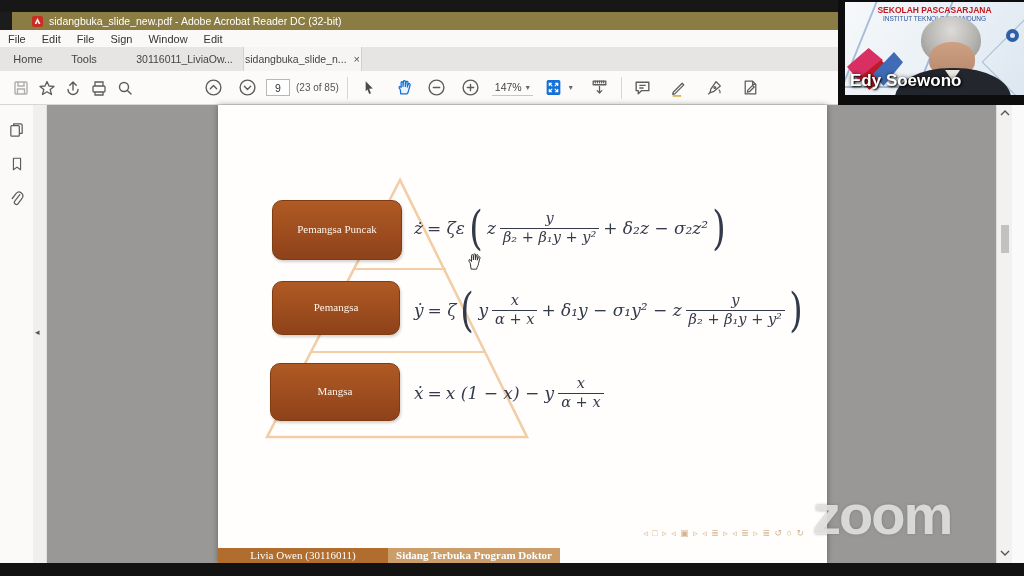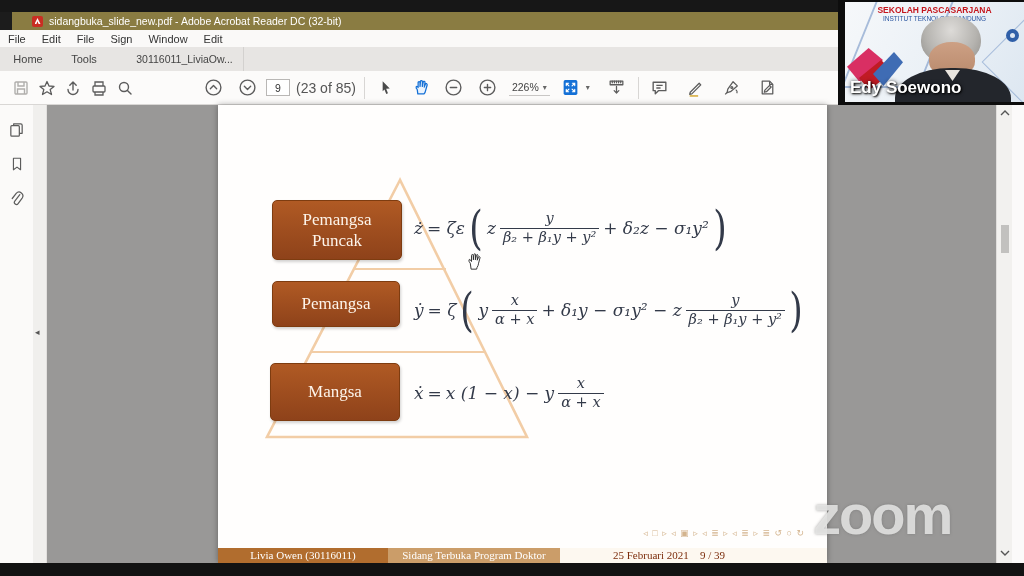--- a/index.html
+++ b/index.html
@@ -26,21 +26,21 @@
   .tab.doc.active{background:#f6f5f3;}
   .tab .x{margin-left:7px;color:#555;font-size:11px;}
 
   
   .toolbar{position:absolute;left:0;top:71px;width:1024px;height:34px;background:#fcfbfa;
            border-bottom:1px solid #d9d7d5;display:flex;align-items:center;}
   .tb{width:26px;height:26px;display:flex;align-items:center;justify-content:center;flex:0 0 auto;}
   .tbdiv{width:1px;height:22px;background:#d8d6d4;margin:0 8px;flex:0 0 auto;}
   .pagebox{width:24px;height:17px;border:1px solid #b9b7b5;background:#fff;font-size:10.5px;color:#333;
            display:flex;align-items:center;justify-content:center;margin:0 6px;}
-  .pageinfo{font-size:14px;color:#555;white-space:nowrap;}
+  .pageinfo{font-size:10px;color:#555;white-space:nowrap;}
   .zoomctl{font-size:10.5px;color:#444;display:flex;align-items:center;gap:4px;margin:0 8px;
            border-bottom:1px solid #c9c7c5;padding:2px 3px;}
   .caret{font-size:8px;color:#666;}
 
   
   .left-rail{position:absolute;left:0;top:105px;width:33px;height:458px;background:#fbfaf9;
              display:flex;flex-direction:column;align-items:center;padding-top:16px;gap:18px;}
   .rail-divider{position:absolute;left:33px;top:105px;width:14px;height:458px;background:#f0efed;
              border-right:1px solid #e2e0de;}
   .collapse{position:absolute;left:2px;top:222px;font-size:9px;color:#555;}
@@ -50,26 +50,26 @@
   .sb-up{position:absolute;left:0;top:4px;width:16px;text-align:center;font-size:8px;color:#555;}
   .sb-dn{position:absolute;left:0;bottom:6px;width:16px;text-align:center;font-size:8px;color:#555;}
   .sb-thumb{position:absolute;left:4px;top:120px;width:8px;height:28px;background:#c2c1bf;}
   .right-strip{position:absolute;left:1012px;top:105px;width:12px;height:458px;background:#fbfafa;}
 
   
   .page{position:absolute;left:218px;top:105px;width:609px;height:458px;background:#fffefd;
         box-shadow:0 0 6px rgba(0,0,0,.35);}
   .pyr{position:absolute;left:0;top:0;z-index:1;}
   .pbox{position:absolute;z-index:3;background:linear-gradient(#b05a24,#8e421a);
-        border:1px solid #7e3c10;border-radius:5px;color:#fdf4ea;
-        font-family:"Liberation Serif",serif;font-size:17px;line-height:1.25;
+        border:1px solid #7e3c10;border-radius:10px;color:#fdf4ea;
+        font-family:"Liberation Serif",serif;font-size:11px;line-height:1.25;
         display:flex;align-items:center;justify-content:center;text-align:center;
         box-shadow:1px 2px 3px rgba(0,0,0,.18);padding:2px 10px;}
   .box1{left:54px;top:95px;width:130px;height:60px;}
-  .box2{left:54px;top:176px;width:128px;height:46px;}
+  .box2{left:54px;top:176px;width:128px;height:54px;}
   .box3{left:52px;top:258px;width:130px;height:58px;}
 
   .eq{position:absolute;z-index:2;display:flex;align-items:center;color:#333a49;
       font-family:"DejaVu Serif",serif;font-style:italic;font-size:17px;white-space:nowrap;}
   .eq .sp{margin:0 2px;}
   .frac{display:inline-flex;flex-direction:column;align-items:center;font-size:14.5px;
         line-height:1.2;margin:0 2px;vertical-align:middle;}
   .frac .den{border-top:1.4px solid #333a49;padding:0 3px;}
   .paren{font-size:46px;font-style:normal;line-height:0;transform:scaleX(.75);margin:0 0;padding:0;}
   .eq1{left:194px;top:92px;height:62px;}
@@ -79,36 +79,36 @@
   .caption{position:absolute;left:0;top:362px;width:609px;text-align:center;z-index:2;
            font-family:"Liberation Serif",serif;font-size:17px;color:#1e1e1e;}
   .caption .var{font-family:"DejaVu Serif",serif;font-style:italic;}
 
   .navsym{position:absolute;right:22px;top:423px;font-size:9px;color:#c9a273;opacity:.8;
           letter-spacing:1px;z-index:2;}
 
   .sfooter{position:absolute;left:0;top:443px;width:609px;height:15px;display:flex;z-index:3;
            font-family:"Liberation Serif",serif;font-size:11px;line-height:15px;}
   .sf-author{width:170px;background:#b16d2e;color:#fff;text-align:center;}
-  .sf-event{width:172px;background:#cb9d69;color:#fff;text-align:center;}
+  .sf-event{width:172px;background:#cb9d69;color:#fff;text-align:center;font-weight:bold;}
   .sf-right{flex:1;background:#fdf8f0;color:#7c2d0c;position:relative;}
   .sf-date{position:absolute;left:53px;}
   .sf-page{position:absolute;left:140px;}
 
   .bottom-black{position:absolute;left:0;top:563px;width:1024px;height:13px;background:#121212;}
 
   .watermark{position:absolute;left:813px;top:487px;z-index:4;font-family:"Liberation Sans",sans-serif;
              font-weight:bold;font-size:56px;line-height:1;letter-spacing:-2px;
              color:rgba(232,232,230,.85);text-shadow:0 0 3px rgba(110,110,110,.6);}
 
   .cursor-hand{position:absolute;left:466px;top:252px;z-index:9;}
 
   
   .webcam{position:absolute;left:838px;top:0;width:186px;height:105px;background:#0d0d0d;
-          padding:2px 0 3px 7px;z-index:10;}
+          padding:2px 0 10px 7px;z-index:10;}
   .cam-view{position:relative;width:100%;height:100%;overflow:hidden;
             background:linear-gradient(120deg,#f6f8fa 0%,#eaf0f6 55%,#dde7f1 100%);}
   .frame1{position:absolute;left:16px;top:-14px;width:78px;height:100px;
           border:2px solid rgba(92,130,188,.5);transform:skewX(-22deg);}
   .frame2{position:absolute;right:-30px;top:30px;width:60px;height:60px;
           border:1px solid rgba(92,130,188,.45);transform:rotate(45deg);}
   .org1{position:absolute;left:0;top:3px;width:100%;text-align:center;color:#c5161d;
         font-weight:bold;font-size:8.5px;white-space:nowrap;z-index:2;}
   .org2{position:absolute;left:0;top:13px;width:100%;text-align:center;color:#2a55a0;
         font-size:6.5px;white-space:nowrap;z-index:2;}
@@ -158,20 +158,24 @@
     <span>Edit</span>
   </div>
 
   <div class="tabbar">
     <div class="tab simple">Home</div>
     <div class="tab simple">Tools</div>
     <div style="width:14px;"></div>
     <div class="tab doc">
       <span>30116011_LiviaOw...</span>
     </div>
+    <div class="tab doc active">
+      <span>sidangbuka_slide_n...</span>
+      <span class="x">×</span>
+    </div>
   </div>
 
   <div class="toolbar">
     <div style="width:8px;"></div>
     <div class="tb">
       <svg class="ic" width="18" height="18" viewBox="0 0 18 18" fill="none" stroke="#b0aeac" stroke-width="1.4">
           <rect x="3" y="3" width="12" height="12" rx="1"></rect>
           <path d="M6 3v4h6V3M5.5 15v-5h7v5"></path>
         </svg>
     </div>
@@ -238,21 +242,21 @@
         </svg>
     </div>
     <div style="width:8px;"></div>
     <div class="tb">
       <svg class="ic" width="19" height="19" viewBox="0 0 18 18" fill="none" stroke="#5c5c5c" stroke-width="1.3" stroke-linecap="round">
           <circle cx="9" cy="9" r="7"></circle>
           <path d="M6 9h6M9 6v6"></path>
         </svg>
     </div>
     <div class="zoomctl">
-      <span>226%</span>
+      <span>147%</span>
       <span class="caret">▾</span>
     </div>
     <div class="tb">
       <svg class="ic" width="19" height="19" viewBox="0 0 18 18">
           <rect x="2.5" y="2" width="13" height="14" rx="1.5" fill="#1470d6"></rect>
           <g stroke="#fff" stroke-width="1.1" fill="none" stroke-linecap="round">
             <path d="M7.5 7.5 L5 5 M5 7.2V5h2.2M10.5 7.5 L13 5 M10.8 5H13v2.2M7.5 10.5 L5 13 M5 10.8V13h2.2M10.5 10.5 L13 13 M10.8 13H13v-2.2"></path>
           </g>
         </svg>
     </div>
@@ -336,21 +340,21 @@
 
     <div class="eq eq1">
       <span class="sp">ż</span>
       <span class="sp">= ζε</span>
       <span class="paren">(</span>
       <span class="sp">z</span>
       <span class="frac">
         <span class="num">y</span>
         <span class="den">β₂ + β₁y + y²</span>
       </span>
-      <span class="sp">+ δ₂z − σ₁y²</span>
+      <span class="sp">+ δ₂z − σ₂z²</span>
       <span class="paren">)</span>
     </div>
 
     <div class="eq eq2">
       <span class="sp">ẏ</span>
       <span class="sp">= ζ</span>
       <span class="paren">(</span>
       <span class="sp">y</span>
       <span class="frac">
         <span class="num">x</span>
@@ -373,24 +377,20 @@
         <span class="den">α + x</span>
       </span>
     </div>
 
 
     <div class="navsym">◃ □ ▹  ◃ ▣ ▹  ◃ ≣ ▹  ◃ ≣ ▹  ≣  ↺ ○ ↻</div>
 
     <div class="sfooter">
       <div class="sf-author">Livia Owen (30116011)</div>
       <div class="sf-event">Sidang Terbuka Program Doktor</div>
-      <div class="sf-right">
-        <span class="sf-date">25 Februari 2021</span>
-        <span class="sf-page">9 / 39</span>
-      </div>
     </div>
   </div>
 
   <div class="scrollbar">
     <svg class="sb-up" width="16" height="8" viewBox="0 0 16 8">
         <path d="M4 6 L8 2 L12 6" fill="none" stroke="#555" stroke-width="1.4"></path>
       </svg>
     <div class="sb-thumb"></div>
     <svg class="sb-dn" width="16" height="8" viewBox="0 0 16 8">
         <path d="M4 2 L8 6 L12 2" fill="none" stroke="#555" stroke-width="1.4"></path>

